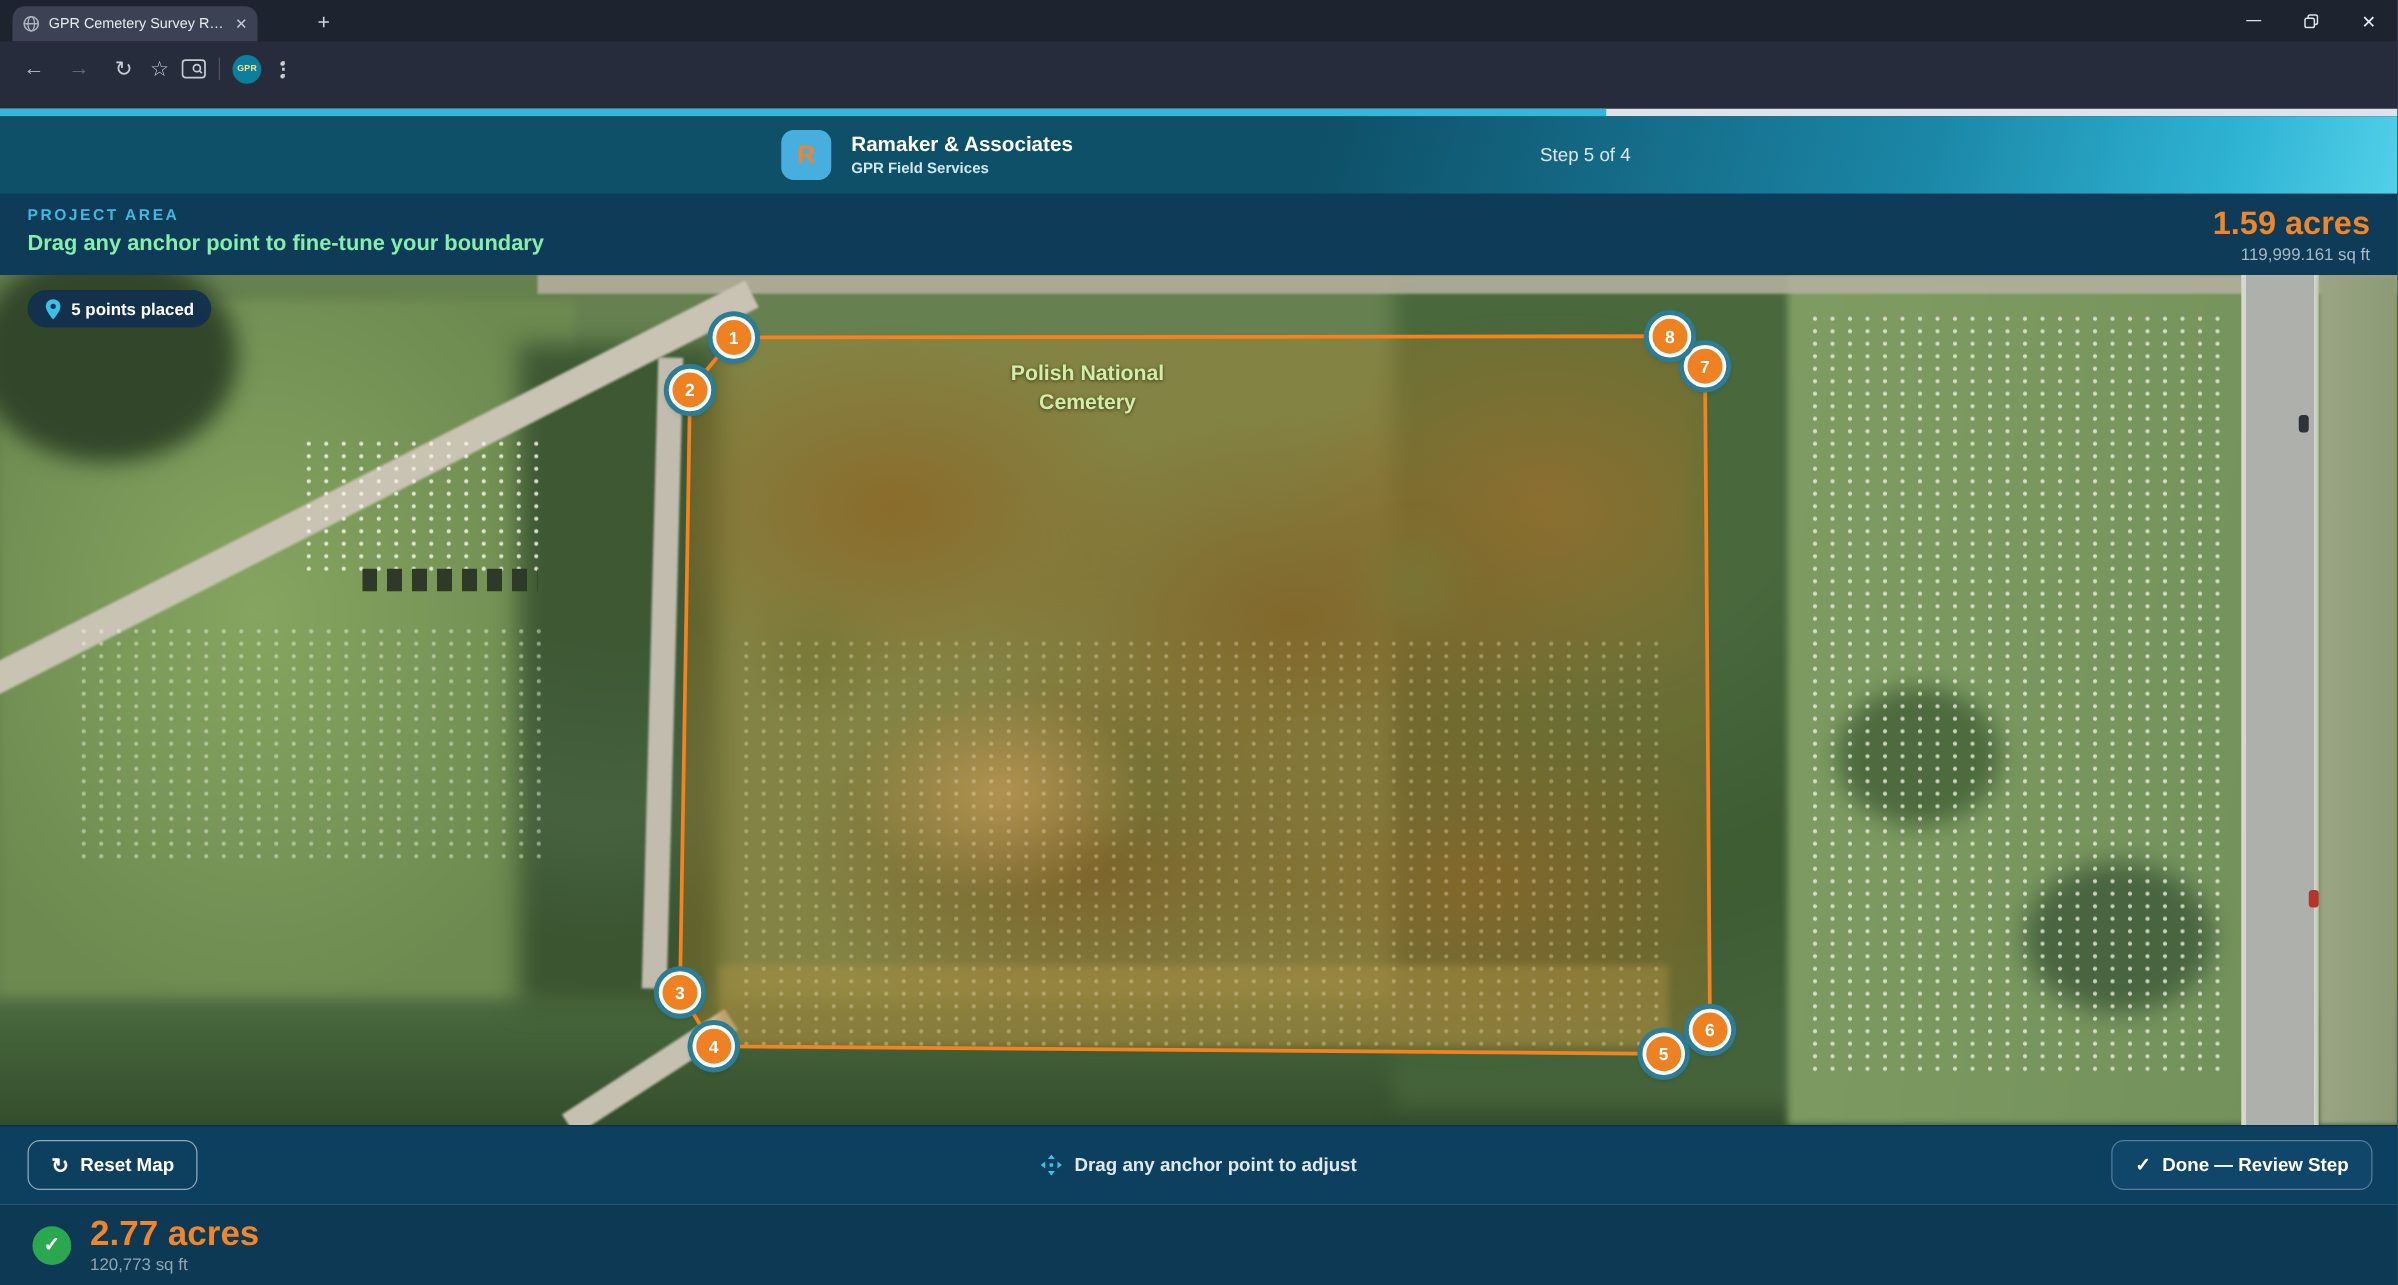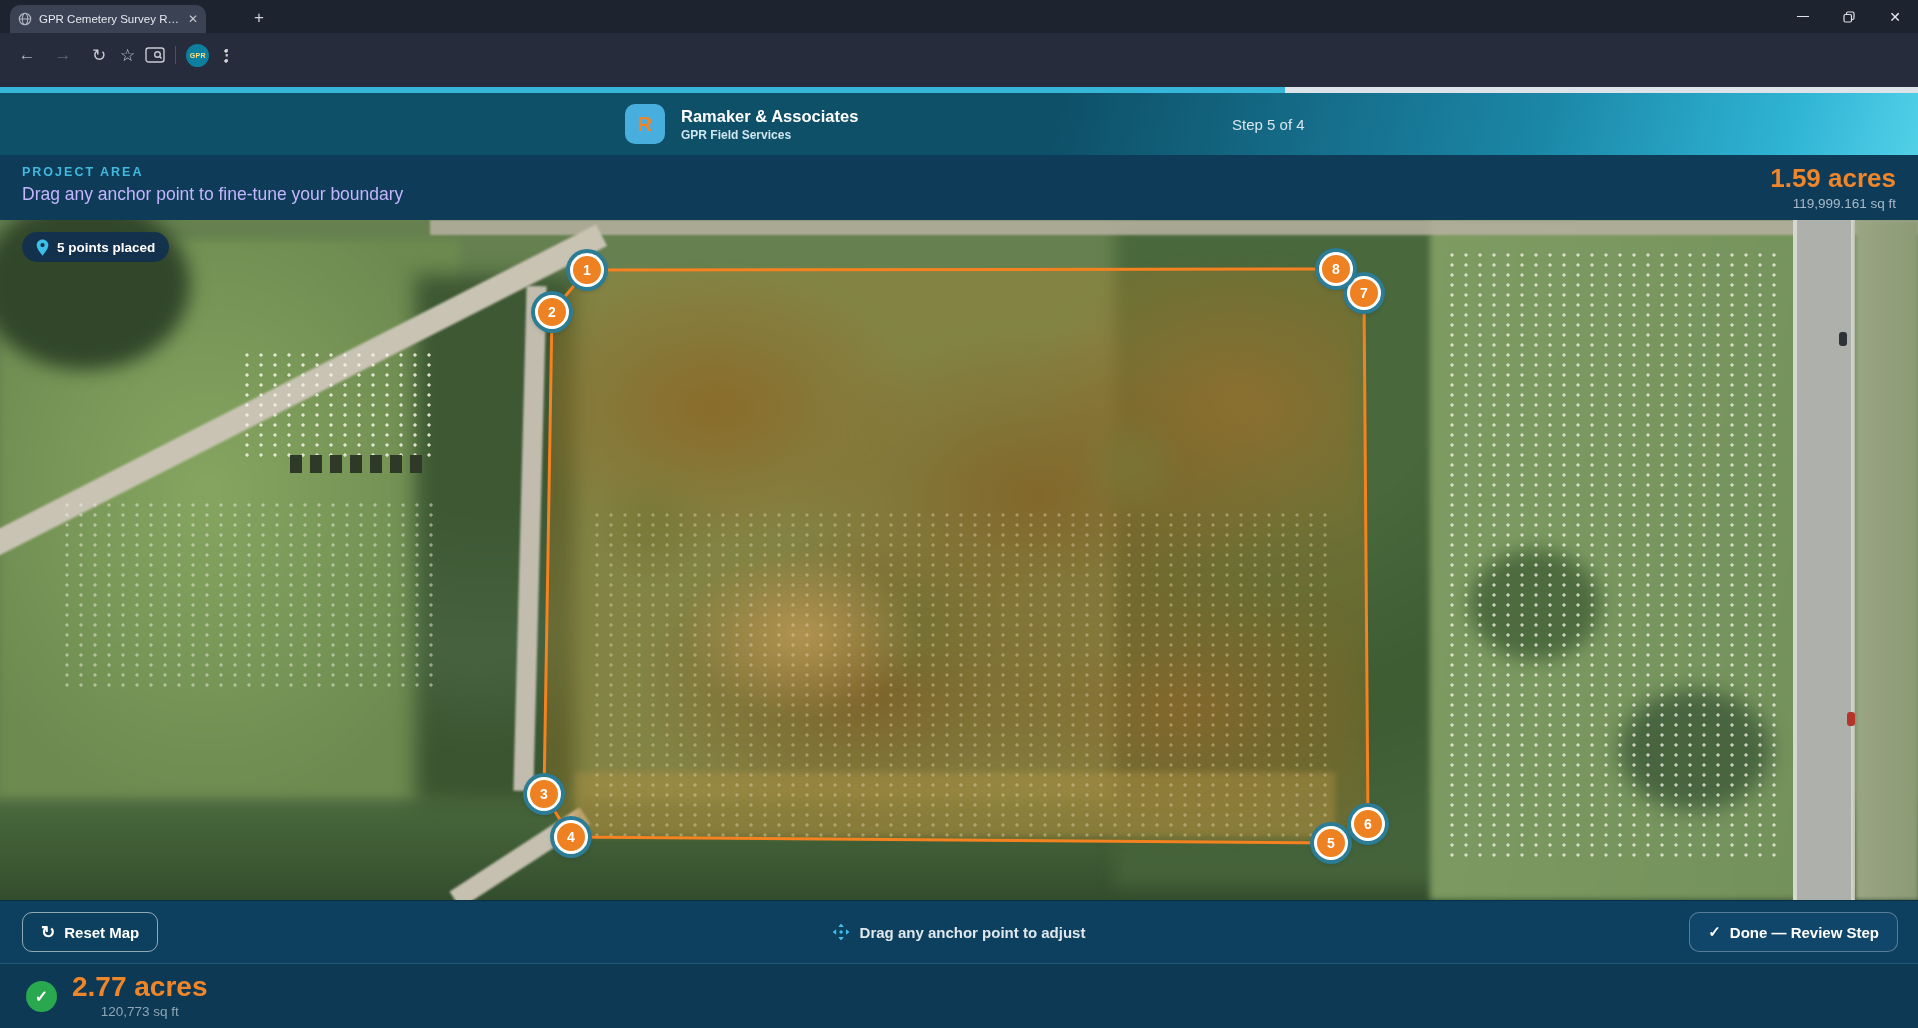--- a/index.html
+++ b/index.html
@@ -53,21 +53,21 @@
   .brand { position:absolute; left:681px; top:50%; transform:translateY(-50%); }
   .brand-name { color:#ffffff; font-weight:bold; font-size:16.5px; }
   .brand-tag { color:#cfe6f0; font-size:12px; margin-top:2px;font-weight:bold; }
   .step { position:absolute; left:1232px; top:50%; transform:translateY(-50%);
     color:#d9e6ee; font-size:15px; }
 
   
   .project-bar { position:relative; height:65px; background:#0e3b58;padding-left:28px; }
   .pb-left { position:absolute; left:22px; top:10px; }
   .eyebrow { color:#41b8de; font-size:12.5px; font-weight:bold; letter-spacing:2px; }
-  .pb-title { color:#c4b5fd; font-size:17.5px; font-weight:normal; margin-top:5px; }
+  .pb-title { color:#86efac; font-size:17.5px; font-weight:bold; margin-top:5px; }
   .pb-right { position:absolute; right:22px; top:8px; text-align:right; }
   .pb-acres { color:var(--accent-orange,#f0862a); font-size:26px; font-weight:bold; }
   .pb-sqft { color:#a7bac7; font-size:13.5px; margin-top:2px; }
 
   
   .map { position:relative; height:680px; background:#66814f; overflow:hidden; }
   .map > .tf { position:absolute; }
   .t-leftfield { left:0; top:20px; width:460px; height:560px; filter:blur(4px);
     background:radial-gradient(ellipse at 45% 45%, #86a560, #6d8a50 75%); }
   .t-tltrees { left:-20px; top:-20px; width:210px; height:170px; border-radius:50%;
@@ -160,21 +160,21 @@
     padding:0 18px; font-family:inherit; }
   .check-glyph { font-size:15px; }
 
   
   .summary { height:65px; background:#0d3954; border-top:1px solid #1d5a7a;
     display:flex; align-items:center; padding-left:26px; gap:15px; }
   .check-circle { width:31px; height:31px; border-radius:50%;
     background:var(--success-green,#2aa84f); display:flex; align-items:center;
     justify-content:center; color:#ffffff; font-size:16px; font-weight:bold; }
   .sum-acres { color:var(--accent-orange,#f0862a); font-size:28px; font-weight:bold; line-height:1; }
-  .sum-sqft { color:#8fa6b4; font-size:13.5px; margin-top:3px;text-align:center; }
+  .sum-sqft { color:#8fa6b4; font-size:13.5px; margin-top:3px; }
 </style>
 </head>
 <body>
 
 <div class="tabstrip">
   <div class="tab">
     <svg width="14" height="14" viewBox="0 0 16 16">
       <circle cx="8" cy="8" r="6.5" fill="none" stroke="#aeb4be" stroke-width="1.4"></circle>
       <ellipse cx="8" cy="8" rx="3" ry="6.5" fill="none" stroke="#aeb4be" stroke-width="1.2"></ellipse>
       <line x1="1.5" y1="8" x2="14.5" y2="8" stroke="#aeb4be" stroke-width="1.2"></line>
@@ -274,20 +274,22 @@
       <div class="anchor" style="left: 570px; top: 33px;">1</div>
       <div class="anchor" style="left: 535px; top: 75px;">2</div>
       <div class="anchor" style="left: 527px; top: 557px;">3</div>
       <div class="anchor" style="left: 554px; top: 600px;">4</div>
       <div class="anchor" style="left: 1314px; top: 606px;">5</div>
       <div class="anchor" style="left: 1351px; top: 587px;">6</div>
       <div class="anchor" style="left: 1347px; top: 56px;">7</div>
       <div class="anchor" style="left: 1319px; top: 32px;">8</div>
     </div>
 
+  <div class="place-label">Polish National
+Cemetery</div>
 
   <div class="points-badge">
     <svg width="13" height="17" viewBox="0 0 16 20">
       <path d="M8 0C3.9 0 .8 3.1.8 7c0 5.2 7.2 13 7.2 13s7.2-7.8 7.2-13C15.2 3.1 12.1 0 8 0z" fill="#3cc0e8"></path>
       <circle cx="8" cy="7" r="2.6" fill="#10304f"></circle>
     </svg>
     <span>5 points placed</span>
   </div>
 </div>
 

